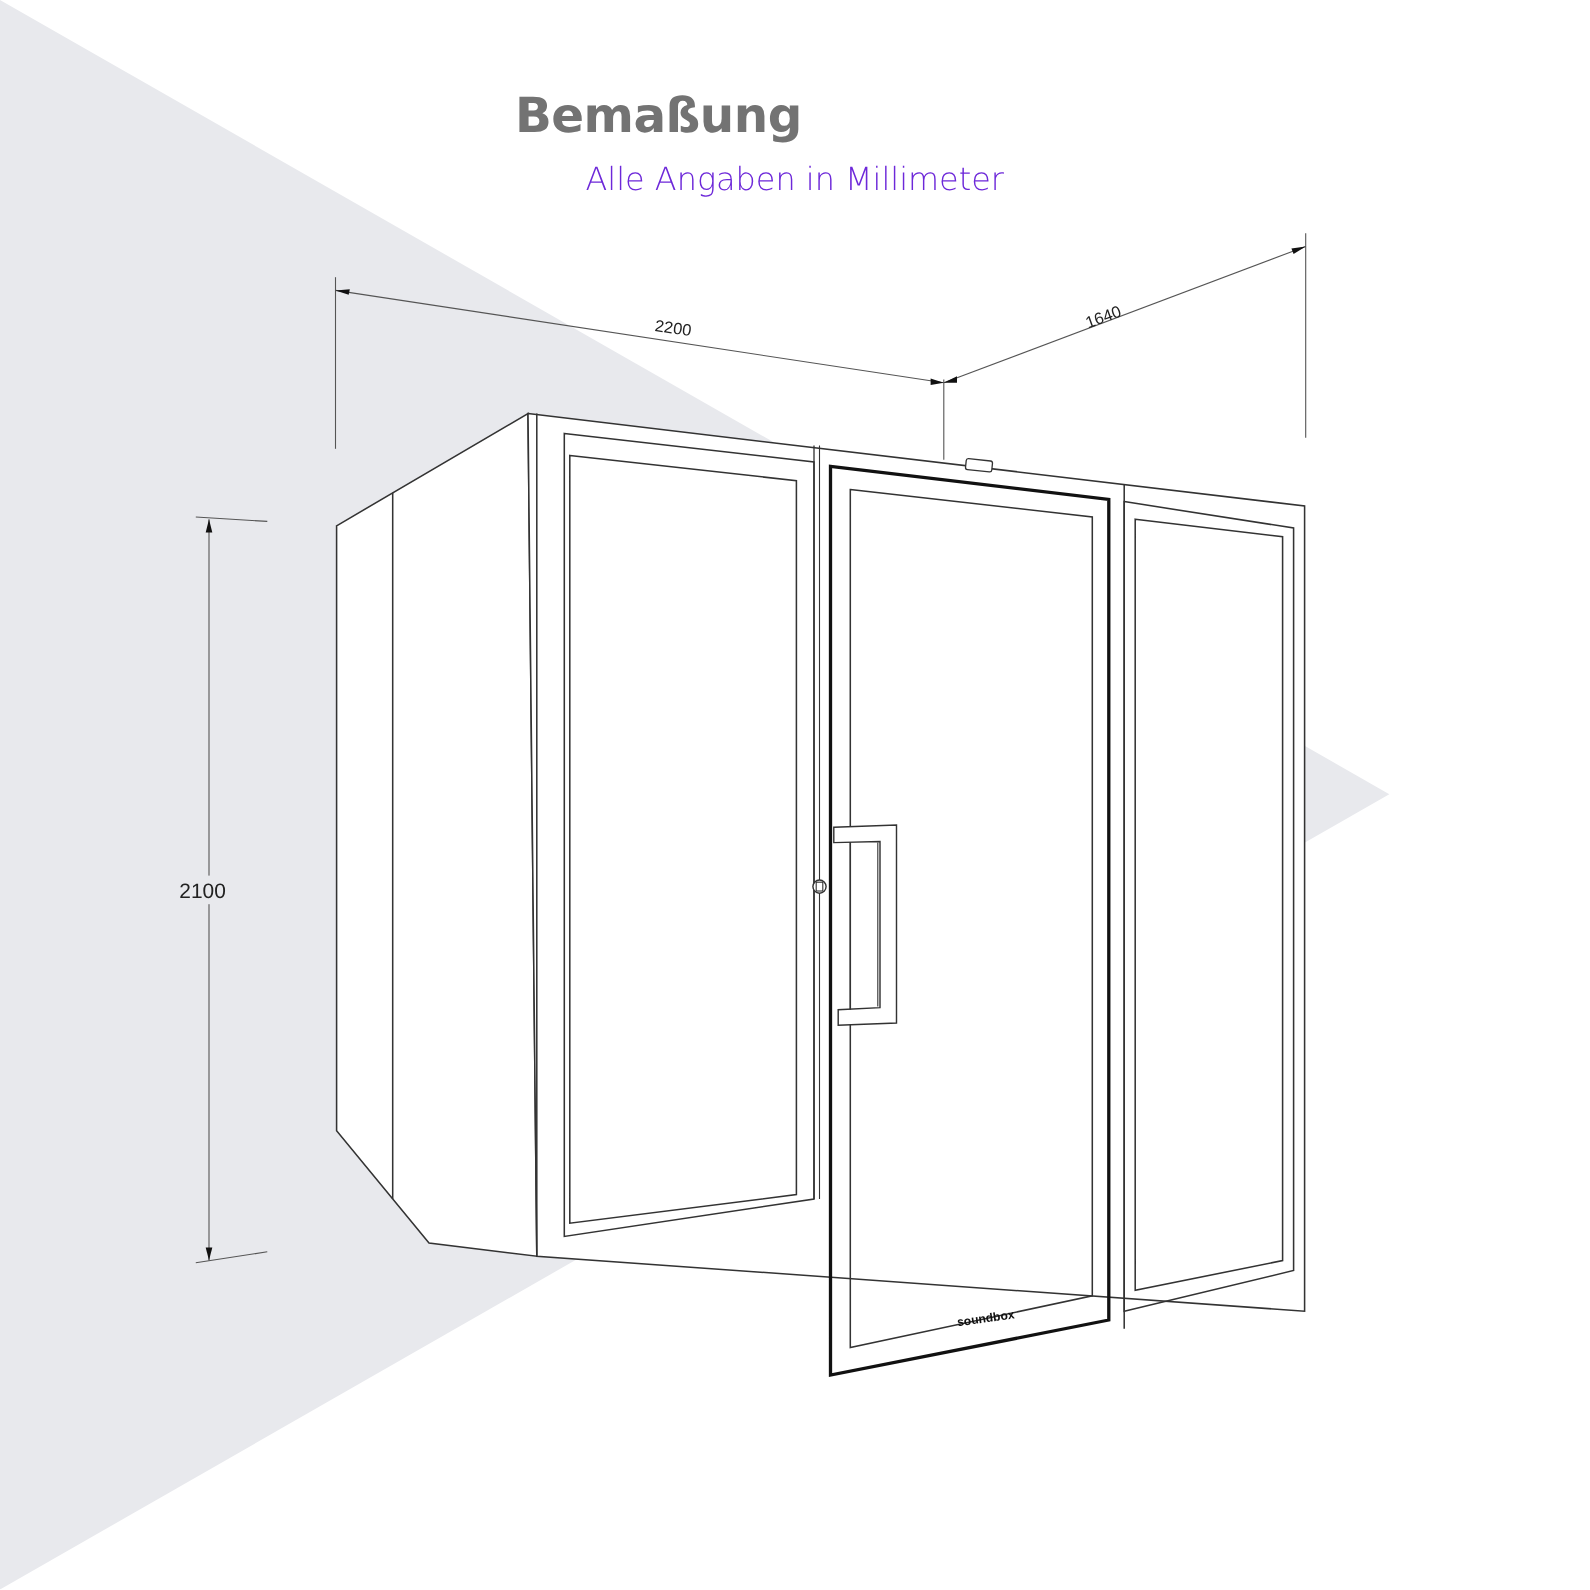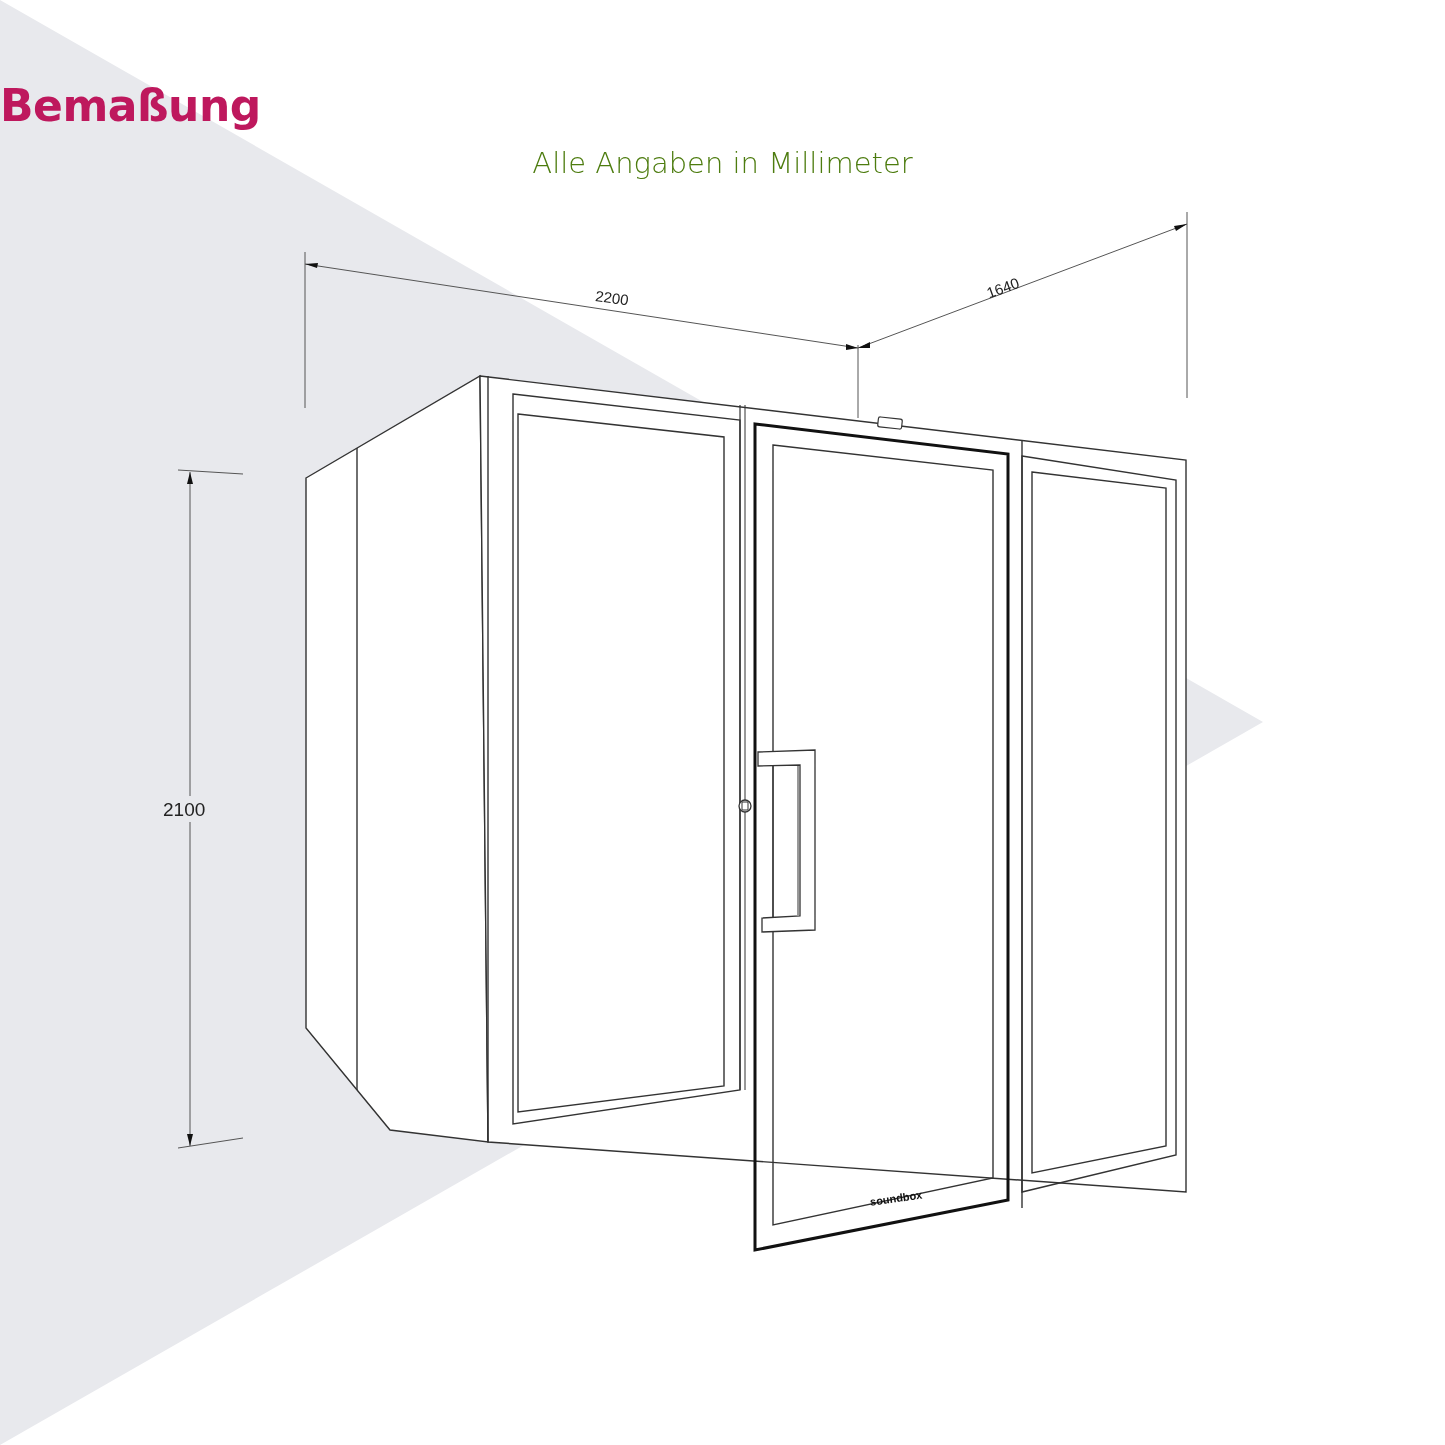--- a/index.html
+++ b/index.html
@@ -1,19 +1,19 @@
 <!DOCTYPE html>
 <html><head>
 <meta charset="utf-8">
 <style>
   html, body { margin: 0; padding: 0; background: #ffffff; }
   body { width: 1445px; height: 1445px; position: relative; overflow: hidden; font-family: "DejaVu Sans", sans-serif; }
   #stage { position: absolute; left: 0; top: 0; width: 1445px; height: 1445px; }
-  .title { position: absolute; left: 0; width: 1197px; text-align: left; top: 80px; font-family: "DejaVu Sans", sans-serif; font-weight: bold; font-size: 44px; color: #be185d; letter-spacing: -0.5px; }
-  .subtitle { position: absolute; left: 0; width: 1445px; text-align: center; top: 146px; font-family: "DejaVu Sans", sans-serif; font-size: 29px; font-weight: 300; color: #4d7c0f; }
+  .title { position: absolute; left: 0; width: 1197px; text-align: center; top: 80px; font-family: "DejaVu Sans", sans-serif; font-weight: bold; font-size: 44px; color: #737373; letter-spacing: -0.5px; }
+  .subtitle { position: absolute; left: 0; width: 1445px; text-align: center; top: 146px; font-family: "DejaVu Sans", sans-serif; font-size: 29px; font-weight: 300; color: #6d28d9; }
   svg text { font-family: "Liberation Sans", sans-serif; }
 </style>
 </head>
 <body>
 
 <div id="stage">
   <svg width="1445" height="1445" viewBox="0 0 1445 1445" xmlns="http://www.w3.org/2000/svg">
 
     <polygon points="0,0 1263,722 0,1445" fill="#e8e9ed"></polygon>
 

